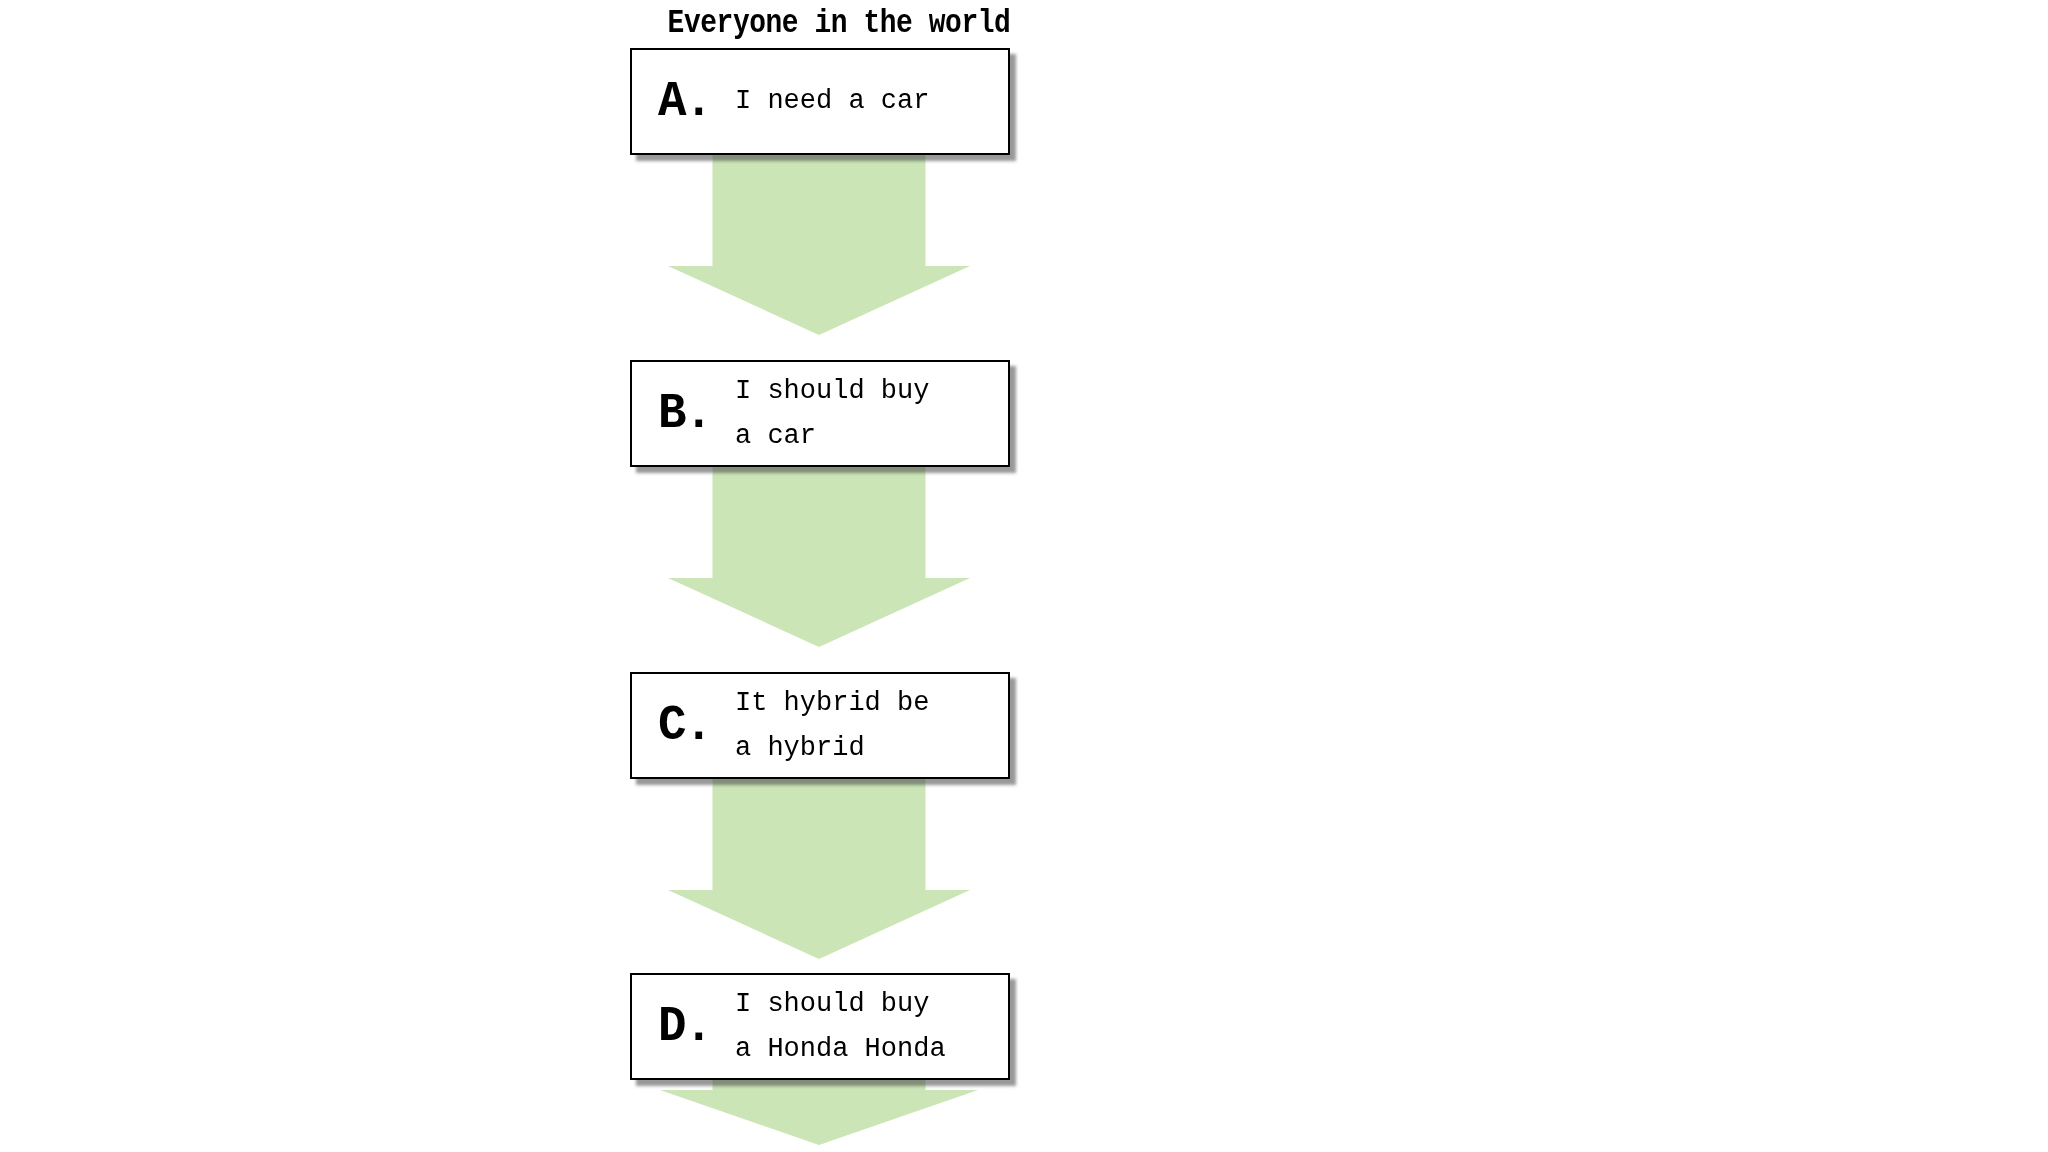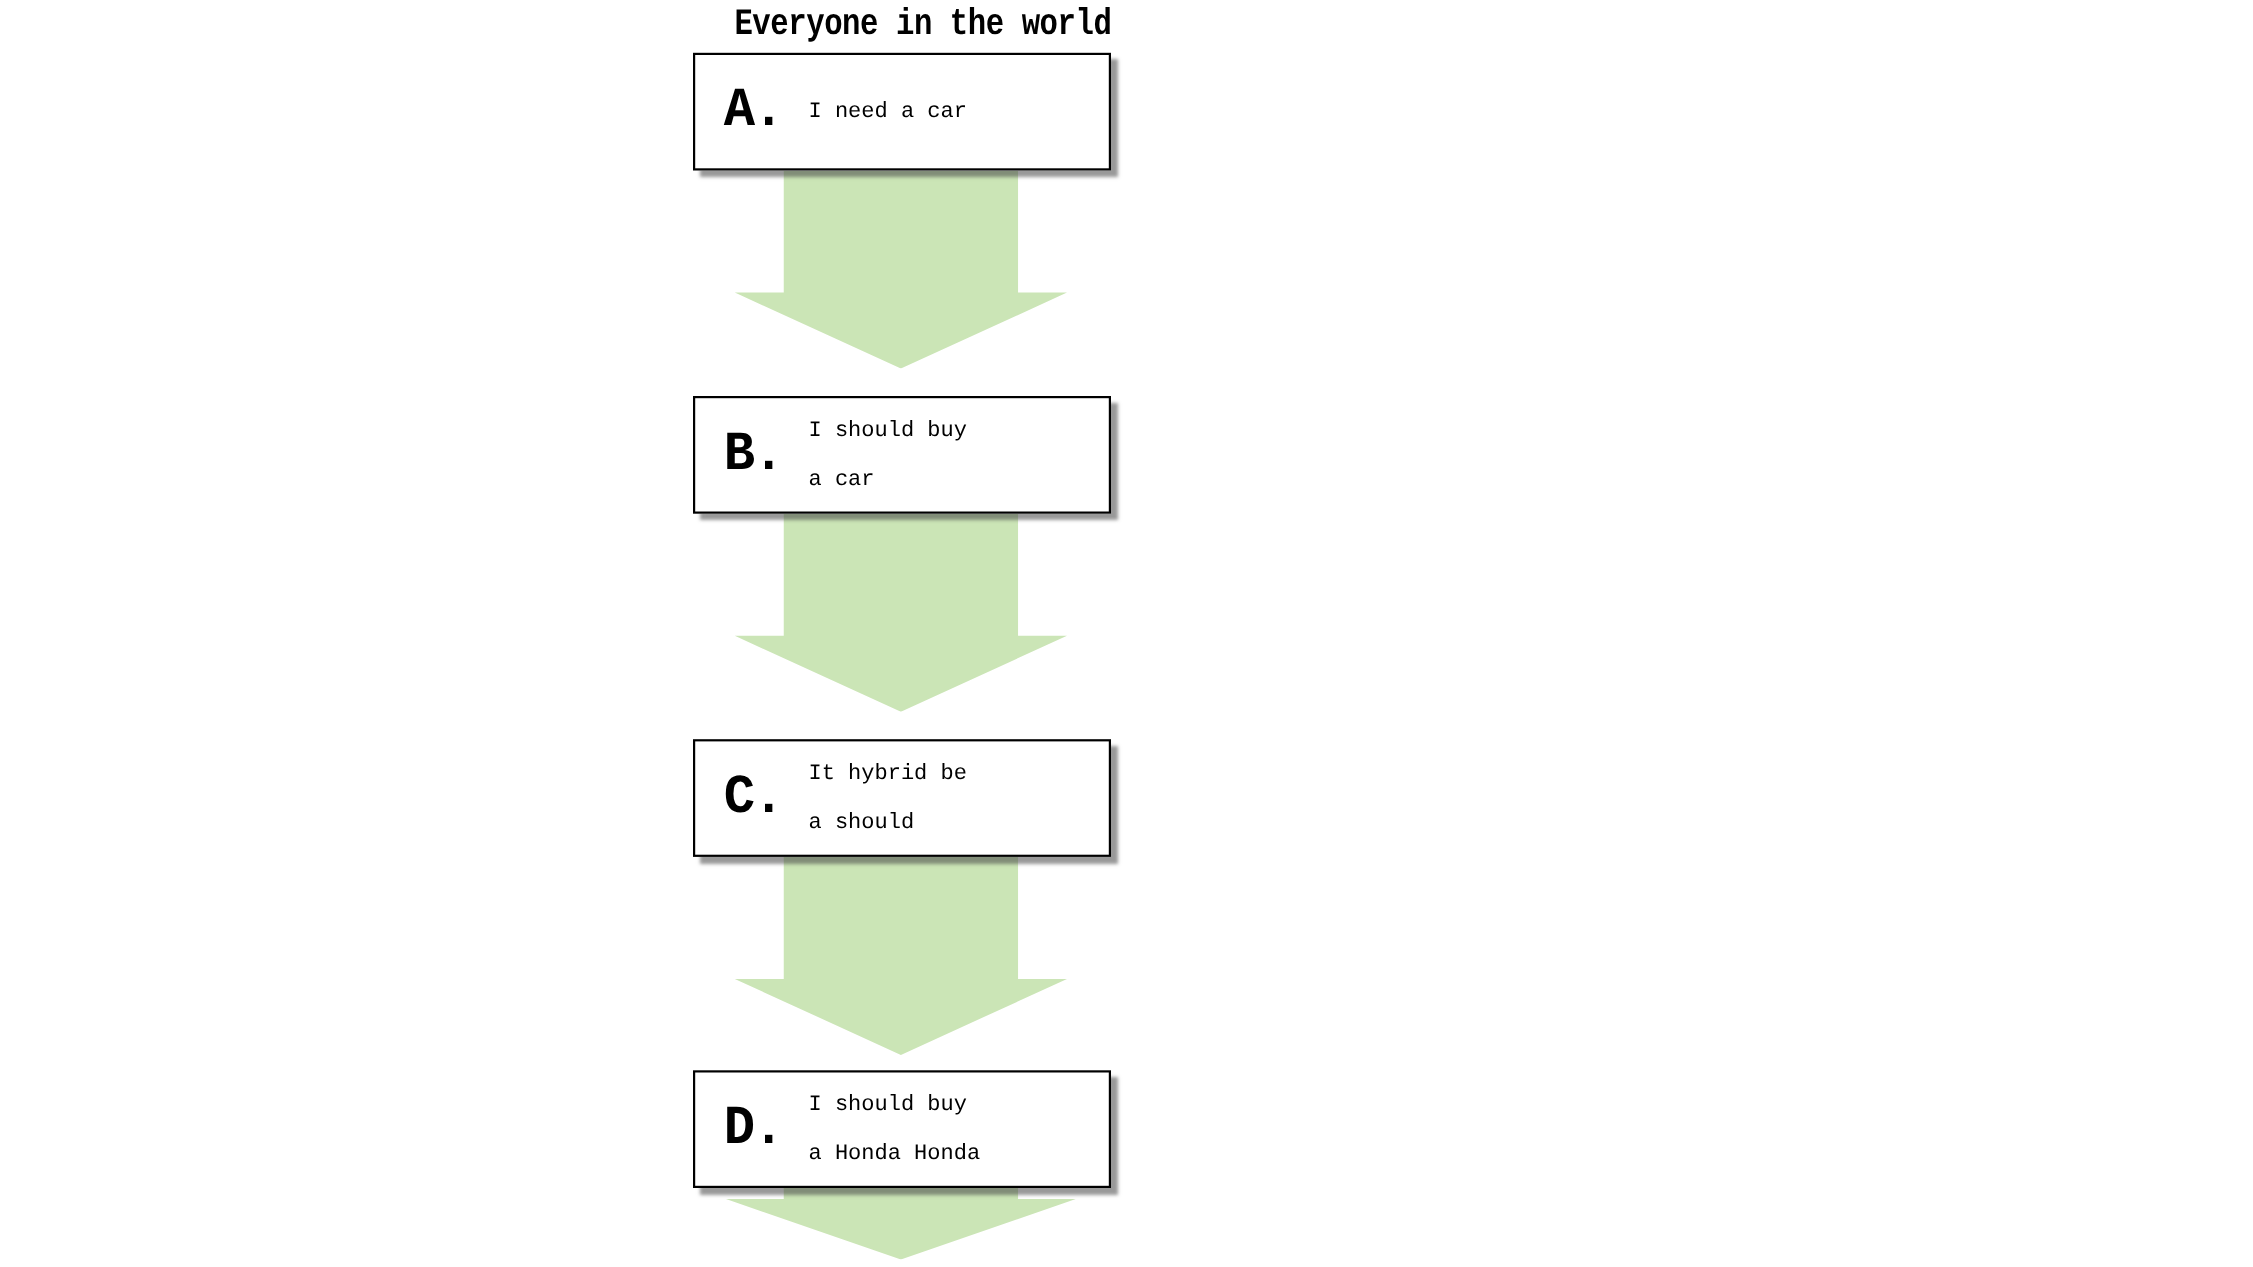--- a/index.html
+++ b/index.html
@@ -49,21 +49,21 @@
     font-size:50px;
     font-weight:bold;
     letter-spacing:-2px;
     transform:scaleX(0.95);
     transform-origin:0 50%;
   }
   .step-text{
     display:flex;
     flex-direction:column;
     justify-content:center;
-    font-size:20px;
+    font-size:27px;
     line-height:45px;
   }
   .arrow{
     position:absolute;
     z-index:1;
   }
   .arrow polygon{fill:var(--green,#cbe5b6);}
   .arrow.a1{left:668px;top:155px;}
   .arrow.a2{left:668px;top:467px;}
   .arrow.a3{left:668px;top:779px;}
@@ -104,21 +104,21 @@
     <div class="step-text">
       <div>I should buy</div>
       <div>a car</div>
     </div>
   </div>
 
   <div class="step-box c">
     <span class="step-label">C.</span>
     <div class="step-text">
       <div>It hybrid be</div>
-      <div>a should</div>
+      <div>a hybrid</div>
     </div>
   </div>
 
   <div class="step-box d">
     <span class="step-label">D.</span>
     <div class="step-text">
       <div>I should buy</div>
       <div>a Honda Honda</div>
     </div>
   </div>

